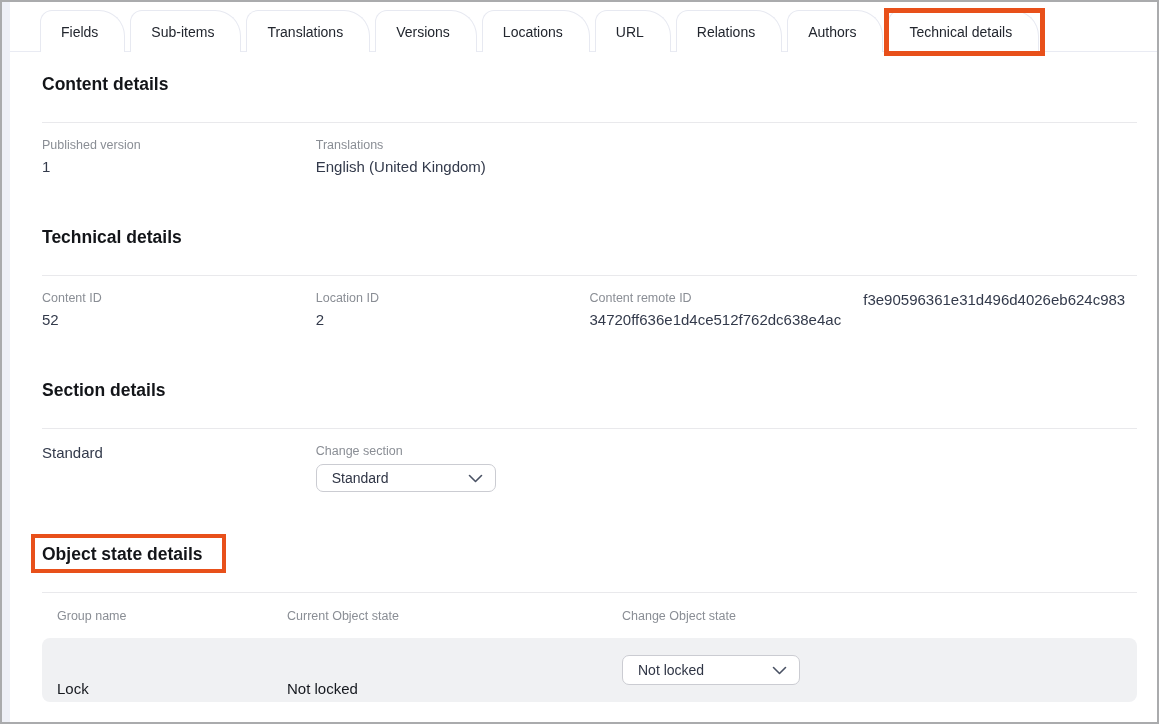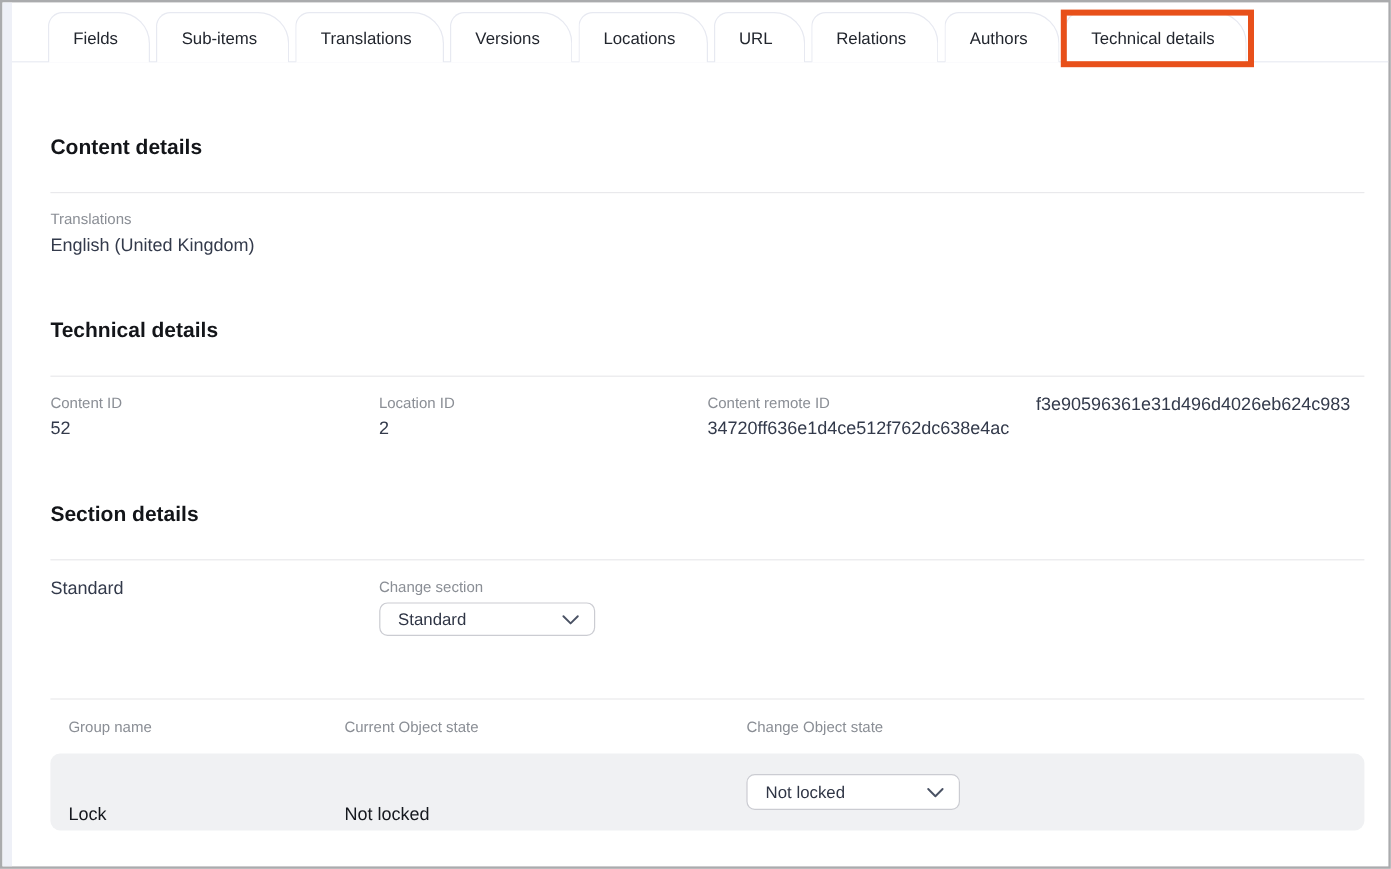--- a/index.html
+++ b/index.html
@@ -47,21 +47,21 @@
     position: absolute;
     left: -5px; right: -7px; top: -3px; bottom: -4px;
     border: 5px solid #e8501a;
     pointer-events: none;
     z-index: 3;
   }
 
   
   .content { padding: 0 20px 0 32px; }
   .section { margin-top: 52px; }
-  .section:first-child { margin-top: 60px; }
+  .section:first-child { margin-top: 22px; }
   .section-title {
     font-size: 17.5px; font-weight: 700; color: #131519;
     display: inline-block; position: relative;
   }
   .heading-annotation {
     position: absolute;
     left: -11px; right: -24px; top: -10px; bottom: -8px;
     border: 4px solid #e8501a;
     pointer-events: none;
   }
@@ -141,20 +141,24 @@
       </div>
     </div>
 
     <div class="content">
 
       <div class="section">
         <h2 class="section-title">Content details</h2>
         <div class="divider"></div>
         <div class="fields-grid">
           <div>
+            <div class="field-label">Published version</div>
+            <div class="field-value">1</div>
+          </div>
+          <div>
             <div class="field-label">Translations</div>
             <div class="field-value">English (United Kingdom)</div>
           </div>
           <div></div>
           <div></div>
         </div>
       </div>
 
       <div class="section">
         <h2 class="section-title">Technical details</h2>
@@ -195,20 +199,24 @@
                   </svg>
               </span>
             </div>
           </div>
           <div></div>
           <div></div>
         </div>
       </div>
 
       <div class="section">
+        <h2 class="section-title">
+          <span>Object state details</span>
+          <span class="heading-annotation" style="border-color: rgb(232, 80, 26);"></span>
+        </h2>
         <div class="divider"></div>
 
         <div class="state-table-head">
           <div>Group name</div>
           <div>Current Object state</div>
           <div>Change Object state</div>
         </div>
 
         <div class="state-row">
           <div class="state-cell">Lock</div>

